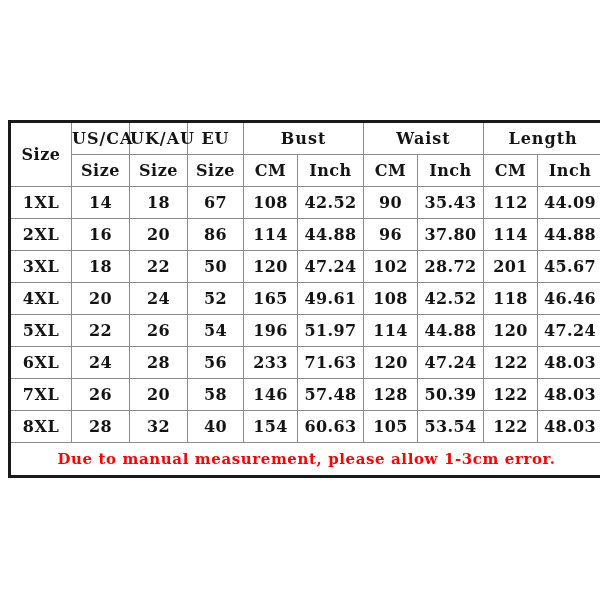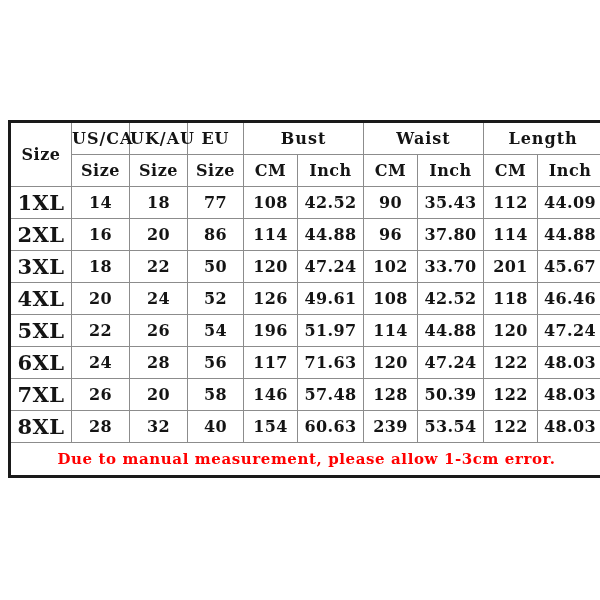--- a/index.html
+++ b/index.html
@@ -77,21 +77,21 @@
   }
 
   
   tbody td {
     height: 31px;
     font-size: 16px;
     letter-spacing: 0.4px;
   }
 
   td.size-cell {
-    font-size: 21px;
+    font-size: 16px;
     letter-spacing: 0.5px;
   }
 
   
   tr.note-row td {
     height: 32px;
     color: #ff0000;
     font-size: 15px;
     letter-spacing: 0.6px;
     font-weight: bold;
@@ -142,21 +142,21 @@
           <th>CM</th>
           <th>Inch</th>
         </tr>
       </thead>
 
       <tbody id="chart-body">
           <tr>
             <td class="size-cell">1XL</td>
             <td>14</td>
             <td>18</td>
-            <td>77</td>
+            <td>67</td>
             <td>108</td>
             <td>42.52</td>
             <td>90</td>
             <td>35.43</td>
             <td>112</td>
             <td>44.09</td>
           </tr>
           <tr>
             <td class="size-cell">2XL</td>
             <td>16</td>
@@ -170,30 +170,30 @@
             <td>44.88</td>
           </tr>
           <tr>
             <td class="size-cell">3XL</td>
             <td>18</td>
             <td>22</td>
             <td>50</td>
             <td>120</td>
             <td>47.24</td>
             <td>102</td>
-            <td>33.70</td>
+            <td>28.72</td>
             <td>201</td>
             <td>45.67</td>
           </tr>
           <tr>
             <td class="size-cell">4XL</td>
             <td>20</td>
             <td>24</td>
             <td>52</td>
-            <td>126</td>
+            <td>165</td>
             <td>49.61</td>
             <td>108</td>
             <td>42.52</td>
             <td>118</td>
             <td>46.46</td>
           </tr>
           <tr>
             <td class="size-cell">5XL</td>
             <td>22</td>
             <td>26</td>
@@ -203,21 +203,21 @@
             <td>114</td>
             <td>44.88</td>
             <td>120</td>
             <td>47.24</td>
           </tr>
           <tr>
             <td class="size-cell">6XL</td>
             <td>24</td>
             <td>28</td>
             <td>56</td>
-            <td>117</td>
+            <td>233</td>
             <td>71.63</td>
             <td>120</td>
             <td>47.24</td>
             <td>122</td>
             <td>48.03</td>
           </tr>
           <tr>
             <td class="size-cell">7XL</td>
             <td>26</td>
             <td>20</td>
@@ -229,21 +229,21 @@
             <td>122</td>
             <td>48.03</td>
           </tr>
           <tr>
             <td class="size-cell">8XL</td>
             <td>28</td>
             <td>32</td>
             <td>40</td>
             <td>154</td>
             <td>60.63</td>
-            <td>239</td>
+            <td>105</td>
             <td>53.54</td>
             <td>122</td>
             <td>48.03</td>
           </tr>
         </tbody>
 
       <tfoot>
         <tr class="note-row">
           <td colspan="10" style="color: rgb(255, 0, 0);">Due to manual measurement, please allow 1-3cm error.</td>
         </tr>

